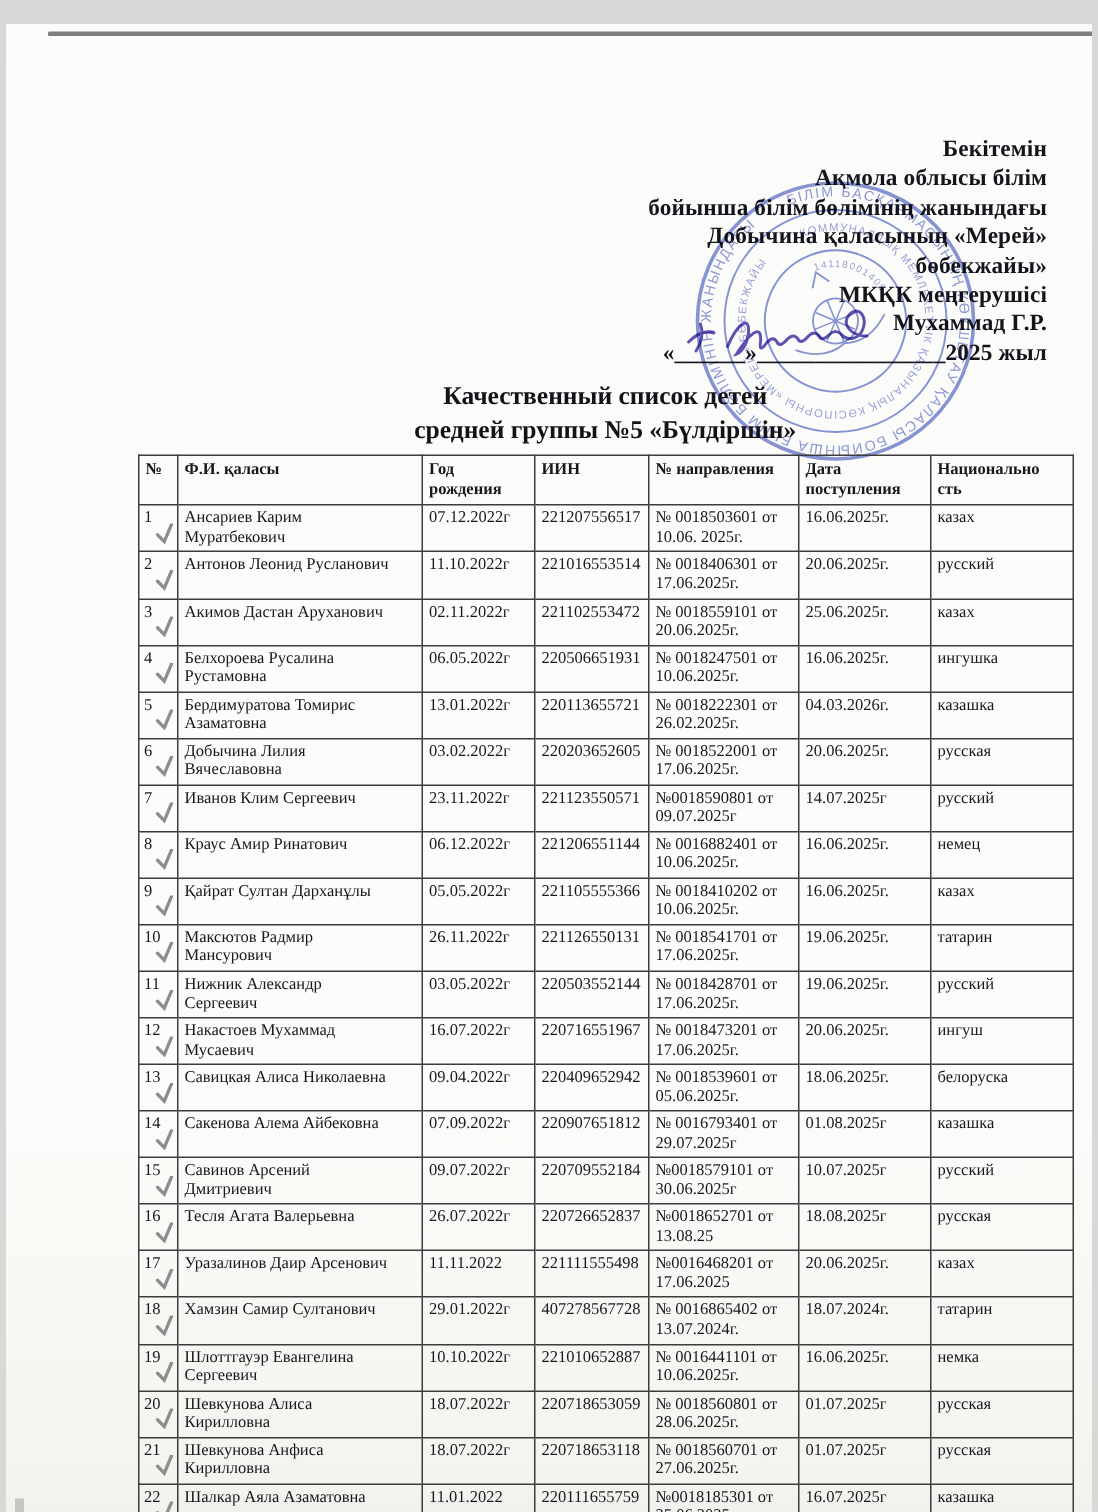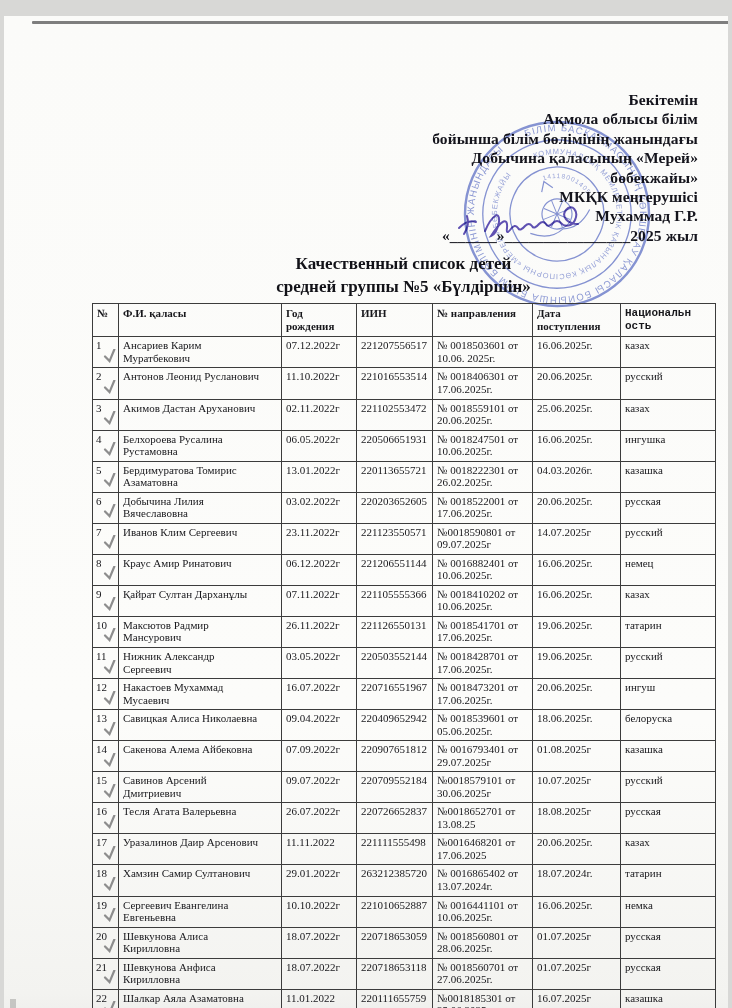--- a/index.html
+++ b/index.html
@@ -22,21 +22,21 @@
   .title{position:absolute;top:236px;left:88px;width:623px;text-align:center;
     font-weight:bold;font-size:17px;line-height:23px;color:#121218;}
 
   table.doc-table{position:absolute;top:287px;left:88px;width:623px;border-collapse:collapse;
     font-size:11px;line-height:1.14;color:#18181c;table-layout:fixed;}
   .doc-table th,.doc-table td{border:1px solid #3c3c3c;vertical-align:top;text-align:left;
     padding:2px 3px 3px 4px;font-weight:normal;overflow:hidden;}
   .doc-table th{font-weight:bold;font-size:11px;line-height:1.2;padding-top:3px;}
   .cell-inner{display:inline-block;max-width:142px;}
   .dir-inner{display:inline-block;max-width:92px;}
-  .nat-head-inner{display:inline-block;max-width:68px;word-break:break-all;font-family:Liberation Mono, monospace;}
+  .nat-head-inner{display:inline-block;max-width:68px;word-break:break-all;}
   td.num-cell{padding-left:3px;}
   .row-num{display:block;}
   .check-icon{display:block;margin:-3px 0 0 7px;width:14px;height:14px;}
 </style>
 </head>
 <body>
 
 <div class="page">
 
   <div class="scan-top-line"></div>
@@ -229,21 +229,21 @@
       <td>немец</td>
     </tr>
         <tr>
       <td class="num-cell">
         <span class="row-num">9</span>
         <svg class="check-icon" viewBox="0 0 14 14">
           <path d="M2 7 L6 12 L12 1" stroke="#8d8d8d" stroke-width="2.2" fill="none" stroke-linecap="round" transform="rotate(-6 7 7)"></path>
         </svg>
       </td>
       <td><span class="cell-inner">Қайрат  Султан Дарханұлы</span></td>
-      <td>07.11.2022г</td>
+      <td>05.05.2022г</td>
       <td>221105555366</td>
       <td><span class="dir-inner">№ 0018410202 от 10.06.2025г.</span></td>
       <td>16.06.2025г.</td>
       <td>казах</td>
     </tr>
         <tr>
       <td class="num-cell">
         <span class="row-num">10</span>
         <svg class="check-icon" viewBox="0 0 14 14">
           <path d="M2 7 L6 12 L12 1" stroke="#8d8d8d" stroke-width="2.2" fill="none" stroke-linecap="round" transform="rotate(-6 7 7)"></path>
@@ -356,33 +356,33 @@
     </tr>
         <tr>
       <td class="num-cell">
         <span class="row-num">18</span>
         <svg class="check-icon" viewBox="0 0 14 14">
           <path d="M2 7 L6 12 L12 1" stroke="#8d8d8d" stroke-width="2.2" fill="none" stroke-linecap="round" transform="rotate(-6 7 7)"></path>
         </svg>
       </td>
       <td><span class="cell-inner">Хамзин Самир Султанович</span></td>
       <td>29.01.2022г</td>
-      <td>263212385720</td>
+      <td>407278567728</td>
       <td><span class="dir-inner">№ 0016865402 от 13.07.2024г.</span></td>
       <td>18.07.2024г.</td>
       <td>татарин</td>
     </tr>
         <tr>
       <td class="num-cell">
         <span class="row-num">19</span>
         <svg class="check-icon" viewBox="0 0 14 14">
           <path d="M2 7 L6 12 L12 1" stroke="#8d8d8d" stroke-width="2.2" fill="none" stroke-linecap="round" transform="rotate(-6 7 7)"></path>
         </svg>
       </td>
-      <td><span class="cell-inner">Сергеевич Евангелина Евгеньевна</span></td>
+      <td><span class="cell-inner">Шлоттгауэр Евангелина Сергеевич</span></td>
       <td>10.10.2022г</td>
       <td>221010652887</td>
       <td><span class="dir-inner">№ 0016441101 от 10.06.2025г.</span></td>
       <td>16.06.2025г.</td>
       <td>немка</td>
     </tr>
         <tr>
       <td class="num-cell">
         <span class="row-num">20</span>
         <svg class="check-icon" viewBox="0 0 14 14">

